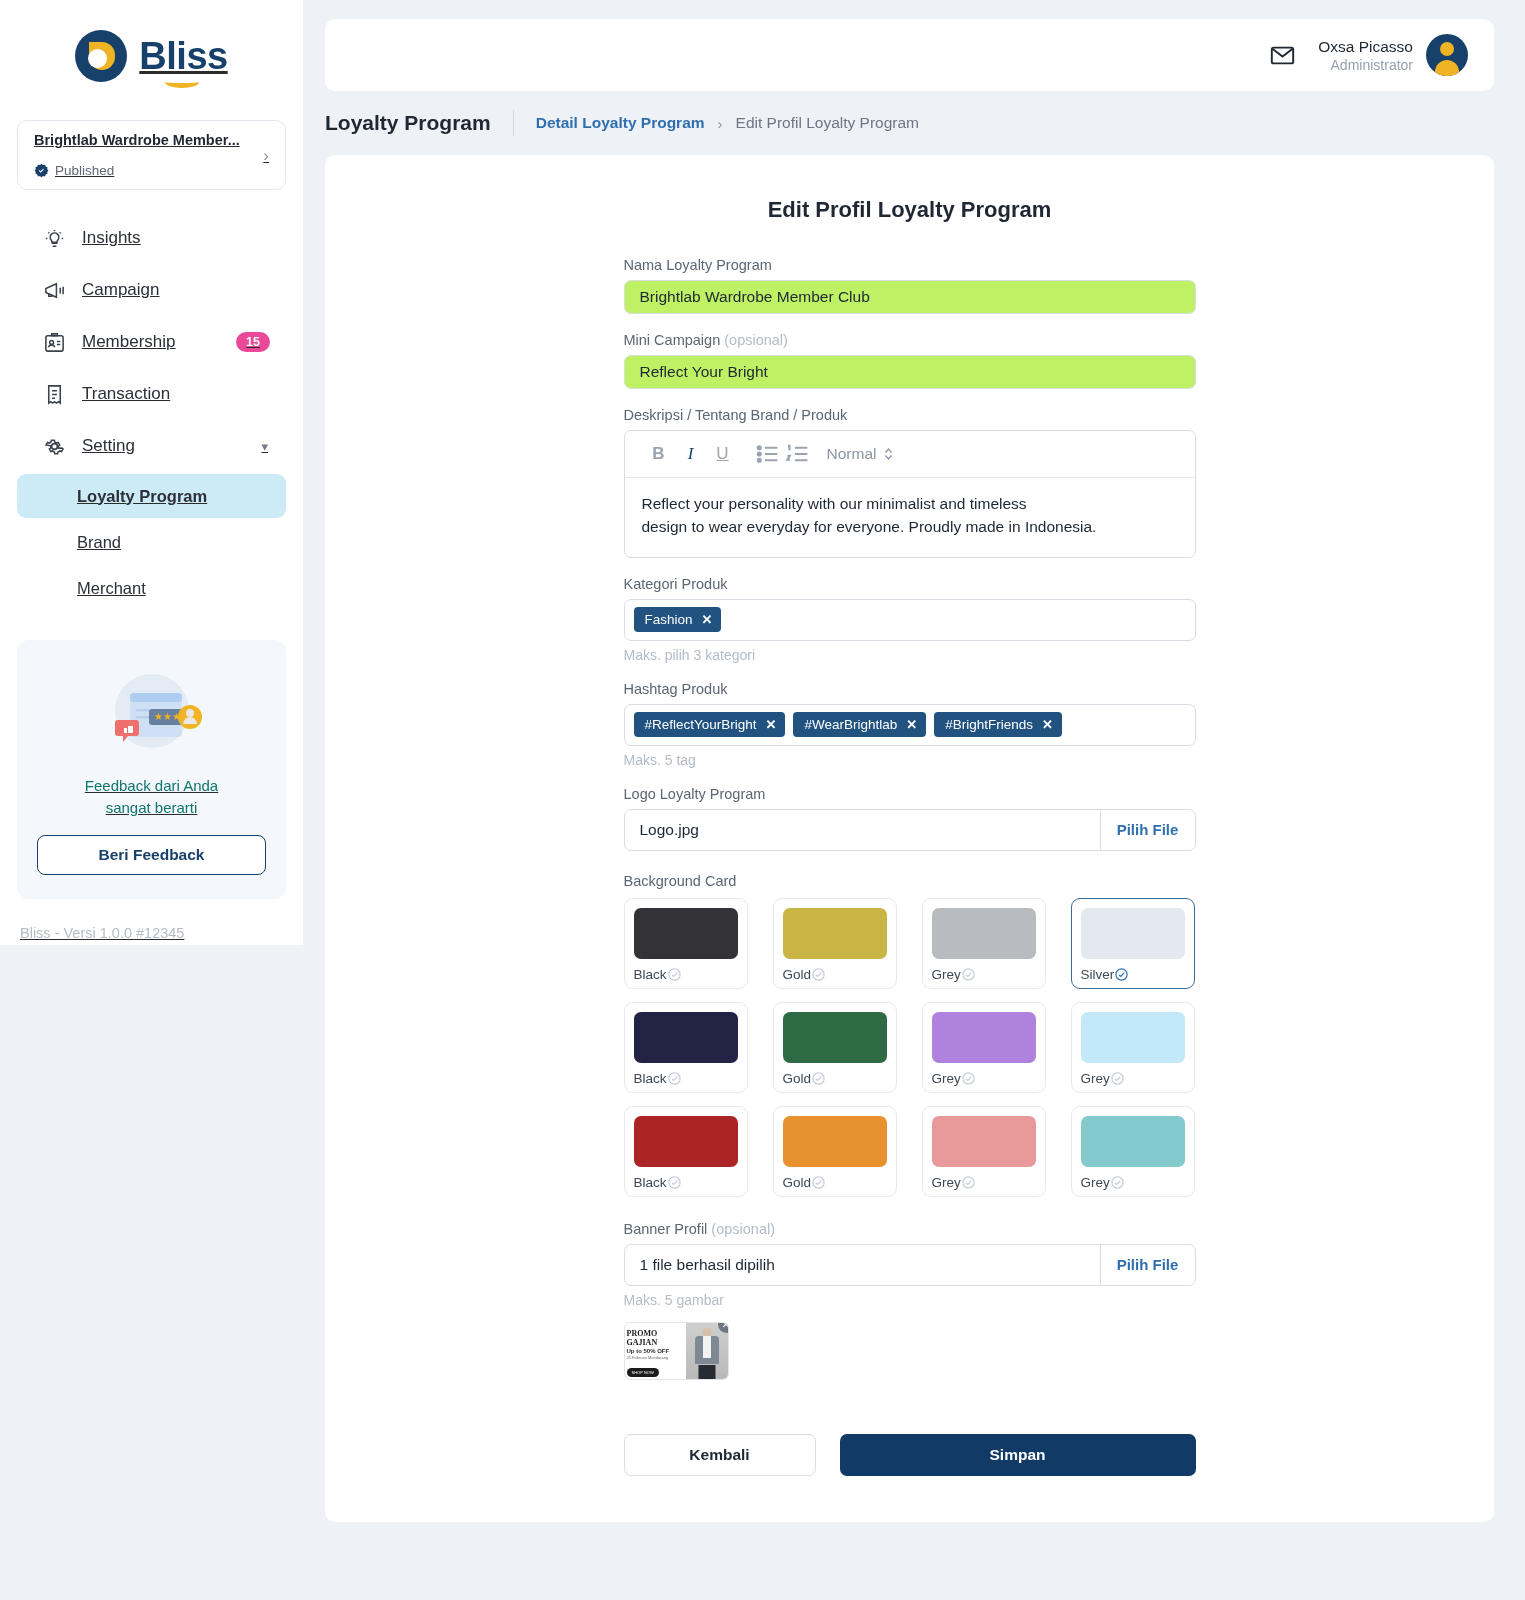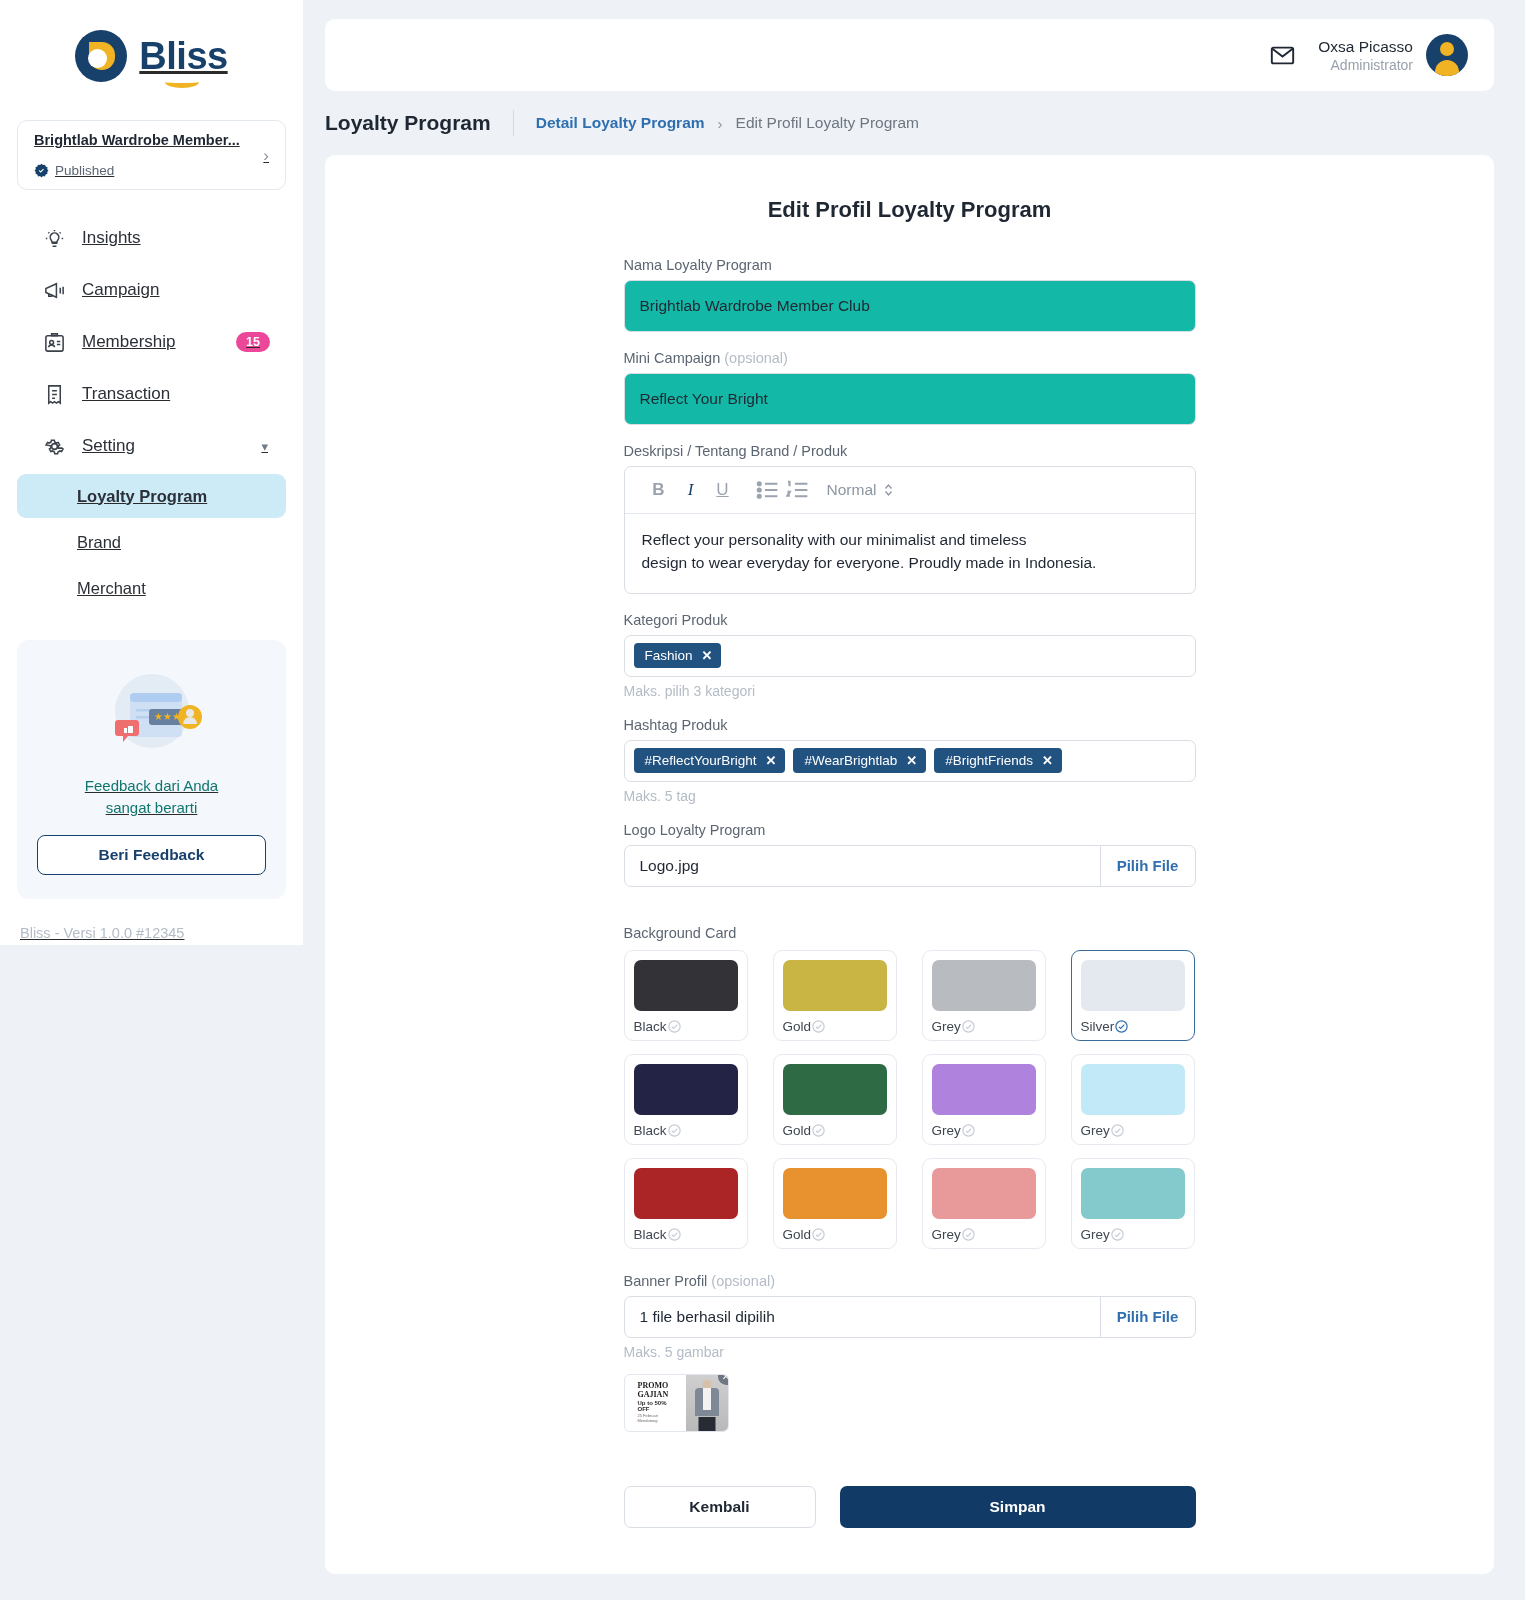--- a/index.html
+++ b/index.html
@@ -140,23 +140,23 @@
     background: #fff; border-radius: 10px;
     min-height: 1230px; padding: 42px 0 46px;
   }
   .form { width: 572px; margin: 0 auto; }
   .form-title { text-align: center; font-size: 22px; font-weight: 700; color: #1f2733; margin-bottom: 34px; }
 
   .field { margin-bottom: 18px; }
   .flabel { font-size: 14.5px; color: #5c6672; margin-bottom: 7px; }
   .flabel .opt { color: #b4bcc6; }
   .finput {
-    width: 100%; height: 52px; border: 1px solid #d9dee5; border-radius: 7px;
+    width: 100%; height: 34px; border: 1px solid #d9dee5; border-radius: 7px;
     padding: 0 15px; font-size: 15.5px; color: #1f2733;
-    font-family: "Liberation Sans", sans-serif; background: #14b8a6;
+    font-family: "Liberation Sans", sans-serif; background: #bef264;
   }
   .hint { font-size: 14px; color: #b4bcc6; margin-top: 6px; }
 
   .editor { border: 1px solid #d9dee5; border-radius: 7px; overflow: hidden; }
   .ed-toolbar {
     height: 47px; display: flex; align-items: center; gap: 0;
     border-bottom: 1px solid #e4e8ee; padding: 0 18px;
   }
   .ed-btn {
     font-size: 17px; color: #9aa3ae; width: 32px; text-align: center;
@@ -201,21 +201,21 @@
   .sw-foot { display: flex; align-items: center; margin-top: 8px; }
   .sw-name { font-size: 13.5px; color: #3f4752; }
   .sw-check { width: 15px; height: 15px; color: #c5ccd6; }
   .swatch.selected .sw-check { color: #2f6fb0; }
 
   .thumbs { margin-top: 14px; display: flex; gap: 10px; }
   .thumb {
     width: 105px; height: 58px; border: 1px solid #e2e7ee; border-radius: 6px;
     position: relative; display: flex; overflow: hidden; background: #fff;
   }
-  .thumb-left { flex: 1; padding: 6px 13px; overflow: hidden; }
+  .thumb-left { flex: 1; padding: 6px 2px; overflow: hidden; }
   .th-l1 { font-family: "Liberation Serif", serif; font-weight: 700; font-size: 8px; color: #1b1b1b; }
   .th-l2 { font-size: 6px; color: #2b2b2b; margin-top: 1px; font-weight: 700; }
   .th-l3 { font-size: 4px; color: #6b6b6b; margin-top: 1px; }
   .th-pill { margin-top: 4px; background: #1b1b1b; color: #fff; font-size: 4px; border-radius: 6px; padding: 2px 5px; display: inline-block; }
   .thumb-right {
     width: 42px; background: linear-gradient(#cfcfcf, #b9b9b9); position: relative;
   }
   .thumb-right .head { position: absolute; left: 50%; top: 5px; transform: translateX(-50%); width: 9px; height: 9px; border-radius: 50%; background: #d8c0a8; }
   .thumb-right .torso { position: absolute; left: 50%; top: 13px; transform: translateX(-50%); width: 24px; height: 28px; background: #7f8895; border-radius: 4px 4px 0 0; }
   .thumb-right .shirt { position: absolute; left: 50%; top: 13px; transform: translateX(-50%); width: 8px; height: 22px; background: #f2f2f2; }
@@ -455,21 +455,21 @@
         </div>
 
         <div class="field">
           <div class="flabel">Logo Loyalty Program</div>
           <div class="filerow">
             <div class="filename">Logo.jpg</div>
             <div class="filebtn">Pilih File</div>
           </div>
         </div>
 
-        <div class="field" style="margin-top:38px;">
+        <div class="field" style="margin-top:22px;">
           <div class="flabel">Background Card</div>
           <div class="swatch-grid">
 
             <div class="swatch">
               <div class="sw-color" style="background:#333337"></div>
               <div class="sw-foot">
                 <span class="sw-name">Black</span>
                 <svg class="sw-check" viewBox="0 0 24 24" fill="none" stroke="currentColor" stroke-width="1.9">
                     <circle cx="12" cy="12" r="9"></circle>
                     <path d="M8 12.5l2.7 2.7L16.5 9"></path>

